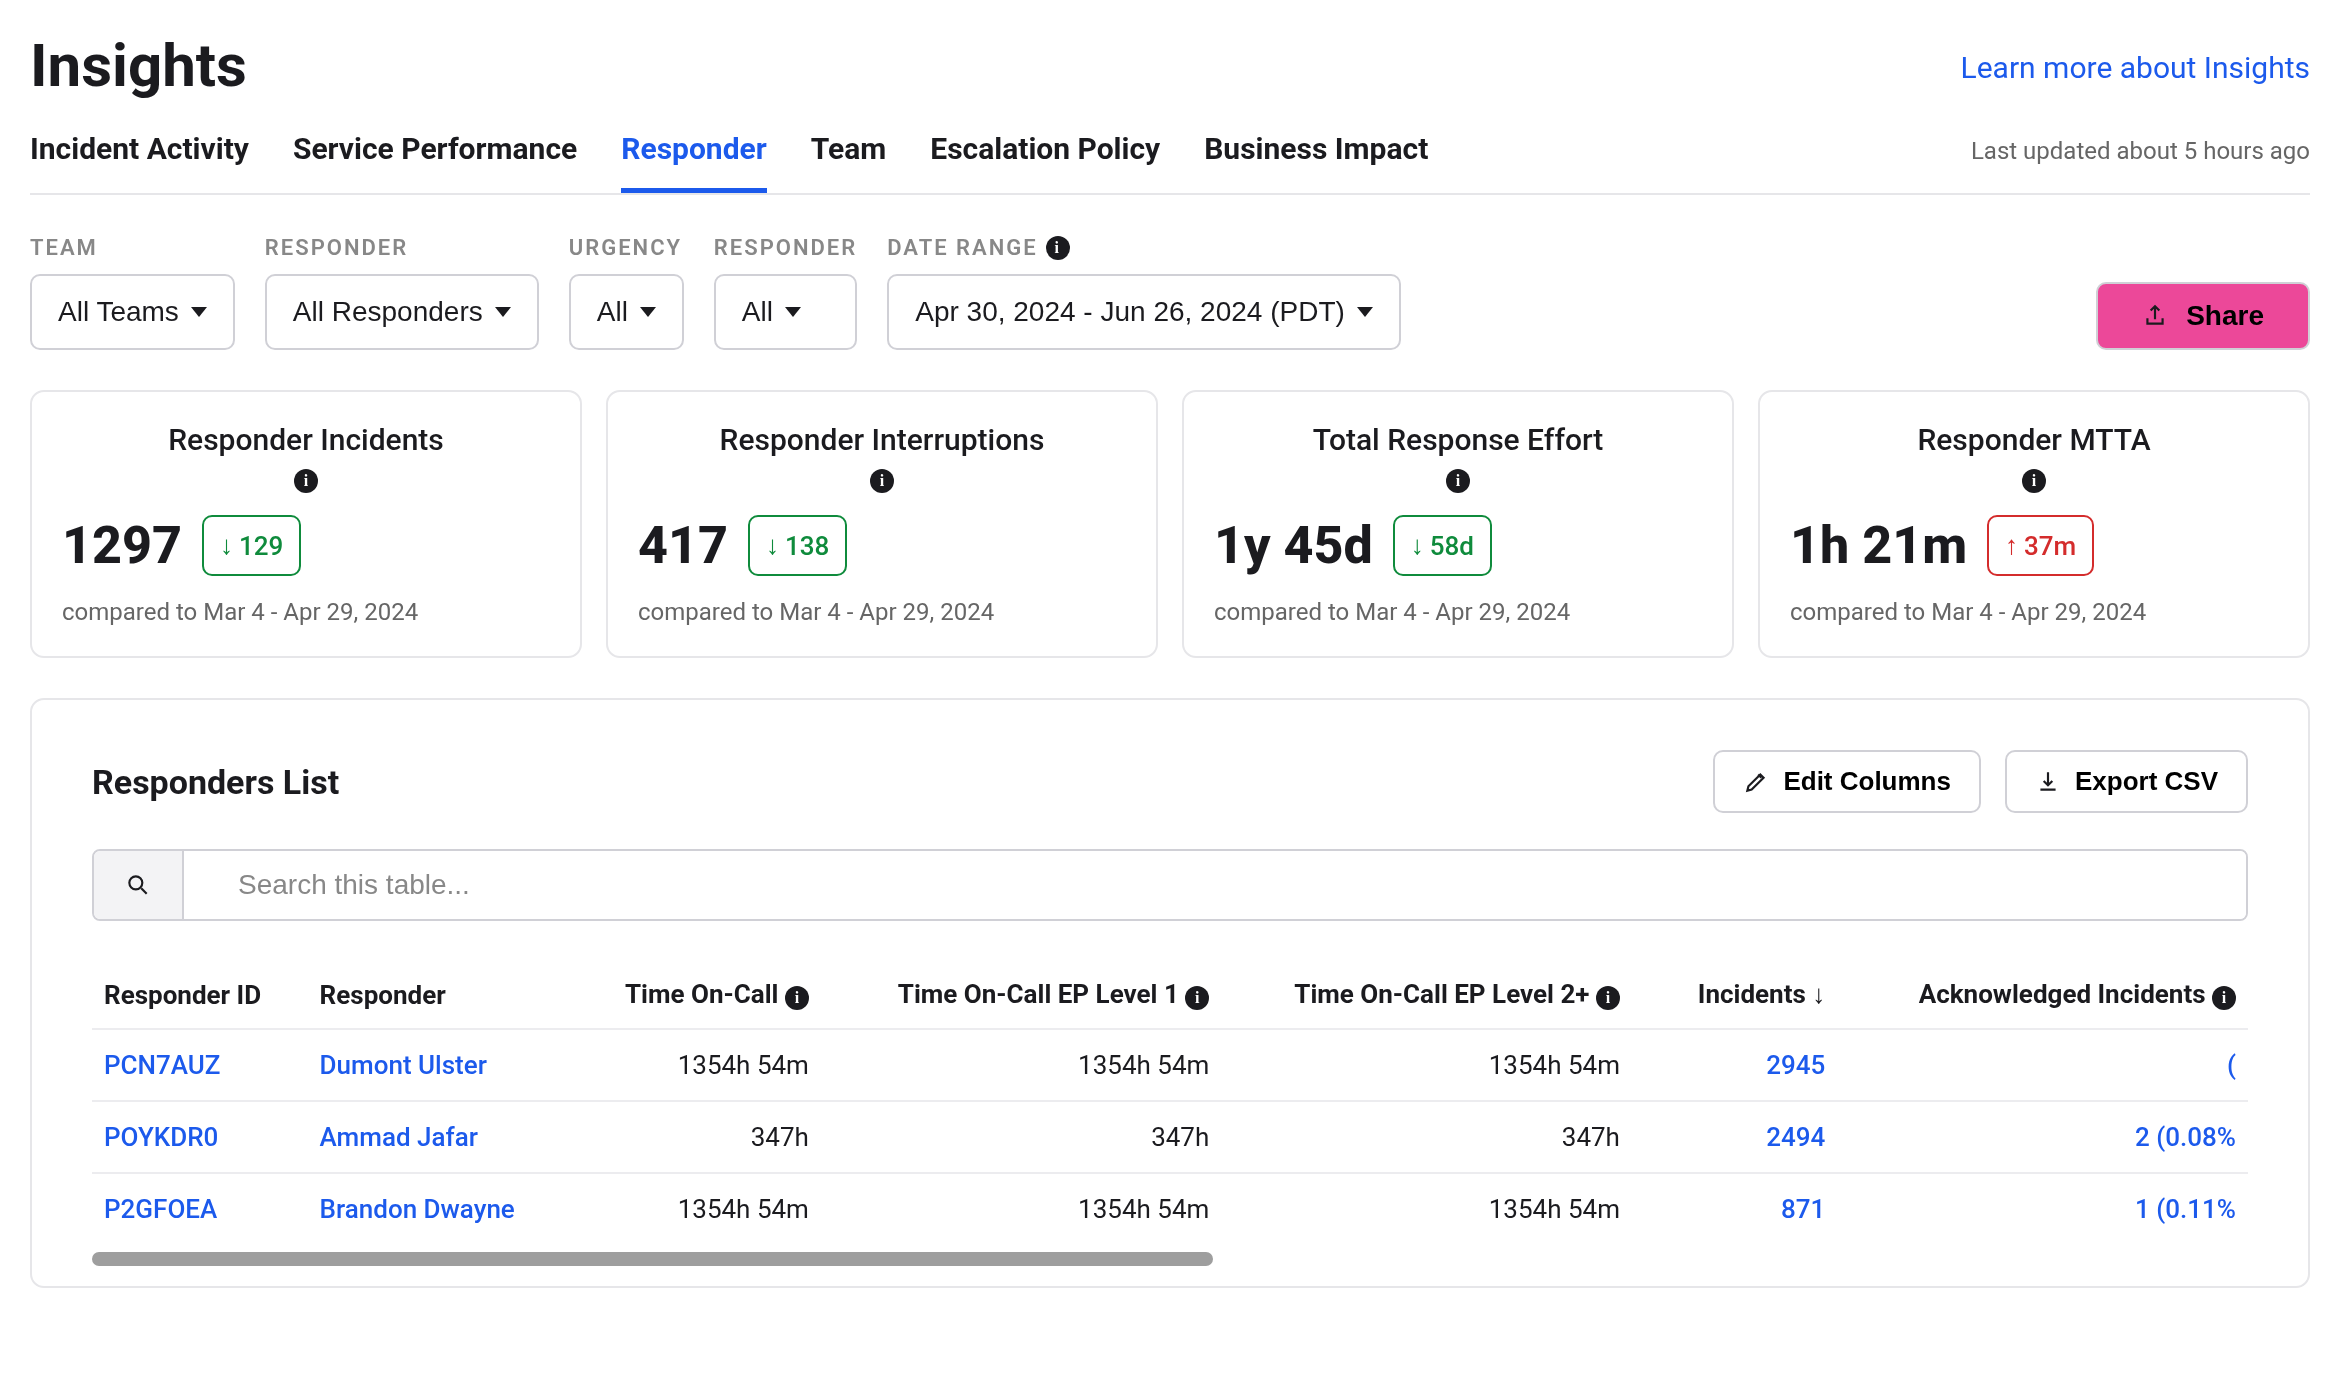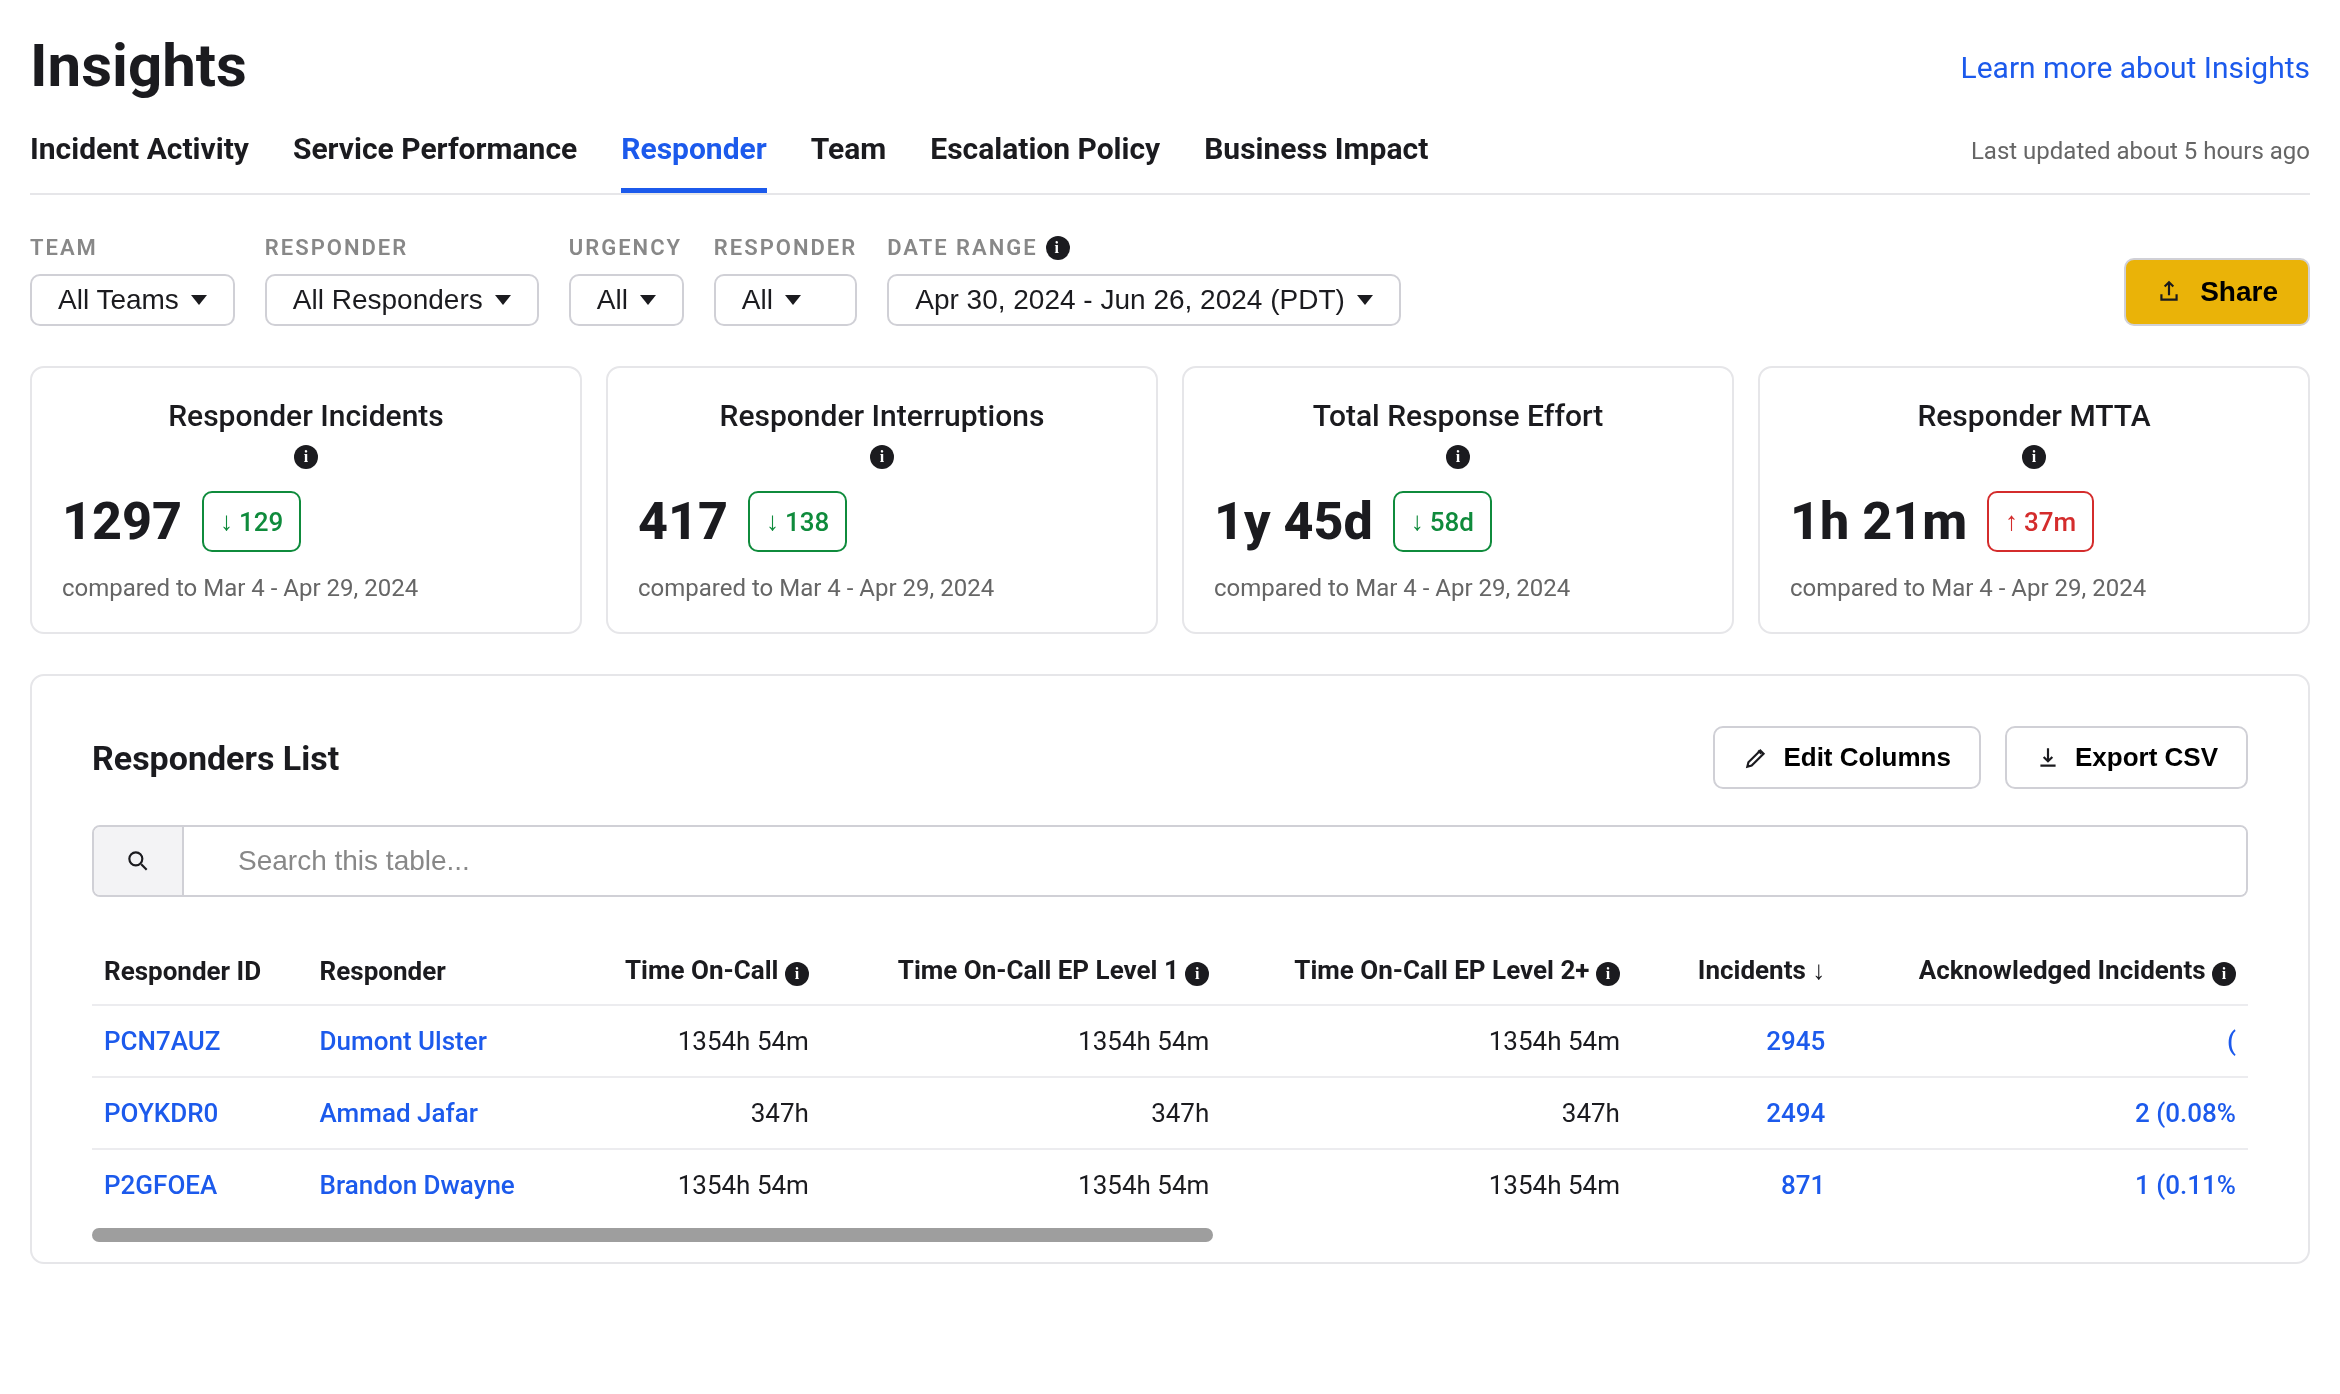--- a/index.html
+++ b/index.html
@@ -72,35 +72,35 @@
   align-items: center;
   gap: 8px;
 }
 .filter-btn {
   display: flex;
   align-items: center;
   gap: 12px;
   border: 2px solid #d0d0d6;
   border-radius: 10px;
   background: #fff;
-  padding: 8px 26px;
+  padding: 20px 26px;
   font-size: 28px;
   font-weight: 500;
   color: #1b1b1f;
   cursor: pointer;
 }
 .spacer { flex: 1; }
 .share-btn {
   display: flex;
   align-items: center;
   gap: 18px;
   border: 2px solid #d0d0d6;
   border-radius: 10px;
-  background: #eab308;
-  padding: 16px 30px;
+  background: #ec4899;
+  padding: 16px 44px;
   font-size: 28px;
   font-weight: 700;
   cursor: pointer;
 }
 .caret {
   width: 0; height: 0;
   border-left: 8px solid transparent;
   border-right: 8px solid transparent;
   border-top: 10px solid #1b1b1f;
 }

